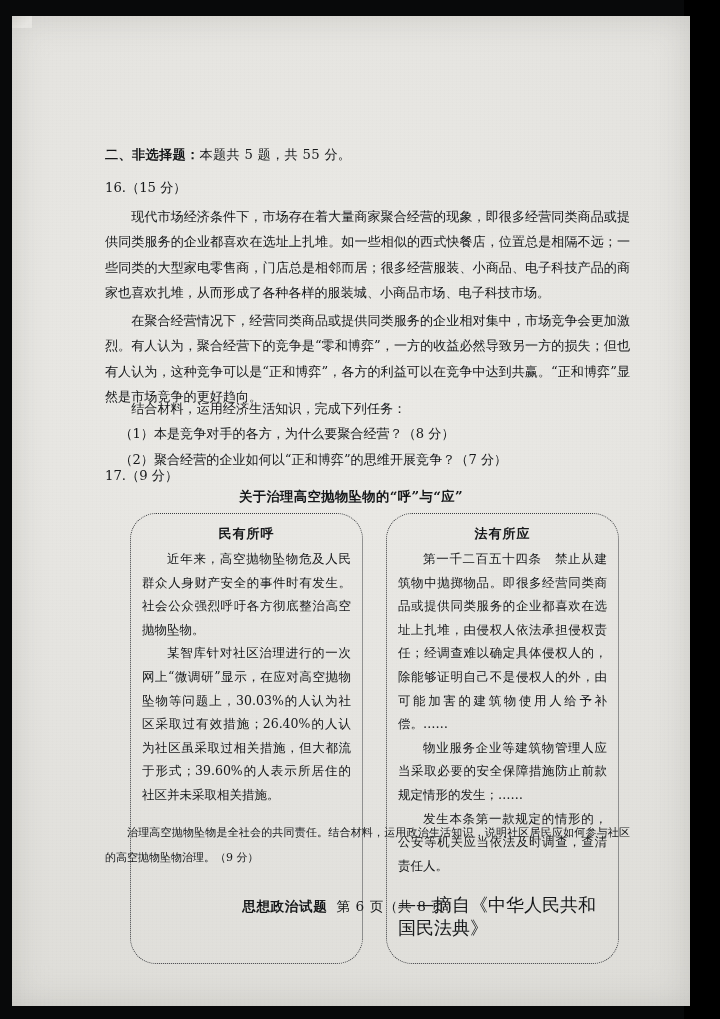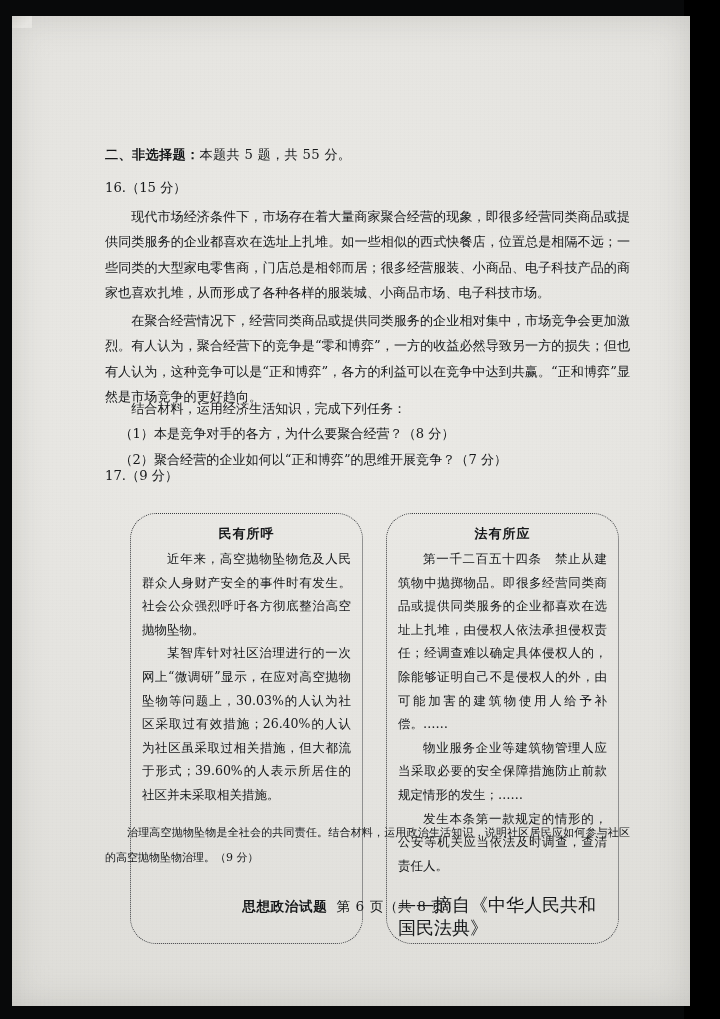--- a/index.html
+++ b/index.html
@@ -108,21 +108,21 @@
     left: 118px;
     width: 490px;
     display: flex;
     gap: 23px;
   }
   .dbox {
     position: relative;
     width: 233px;
     border: 1.6px dotted #3b3d40;
     border-radius: 26px;
-    padding: 9px 11px 4px 11px;
+    padding: 9px 11px 24px 11px;
     box-sizing: border-box;
     min-height: 290px;
   }
   .dbox-title {
     text-align: center;
     font-size: 13px;
     font-weight: 700;
     letter-spacing: 1px;
     margin: 2px 0 4px 0;
   }
@@ -192,20 +192,21 @@
       </div>
 
       <div class="body-block" id="q16-tasks">
         <p>结合材料，运用经济生活知识，完成下列任务：</p>
         <p class="noindent-sub">（1）本是竞争对手的各方，为什么要聚合经营？（8 分）</p>
         <p class="noindent-sub">（2）聚合经营的企业如何以“正和博弈”的思维开展竞争？（7 分）</p>
       </div>
 
       <div class="q-num" id="q17-num">17.（9 分）</div>
 
+      <div id="q17-title">关于治理高空抛物坠物的“呼”与“应”</div>
 
       <div id="boxes">
 
         <div class="dbox">
           <div class="dbox-title">民有所呼</div>
           <div class="dbox-body">
             <p>近年来，高空抛物坠物危及人民群众人身财产安全的事件时有发生。社会公众强烈呼吁各方彻底整治高空抛物坠物。</p>
             <p>某智库针对社区治理进行的一次网上“微调研”显示，在应对高空抛物坠物等问题上，30.03%的人认为社区采取过有效措施；26.40%的人认为社区虽采取过相关措施，但大都流于形式；39.60%的人表示所居住的社区并未采取相关措施。</p>
           </div>
         </div>

